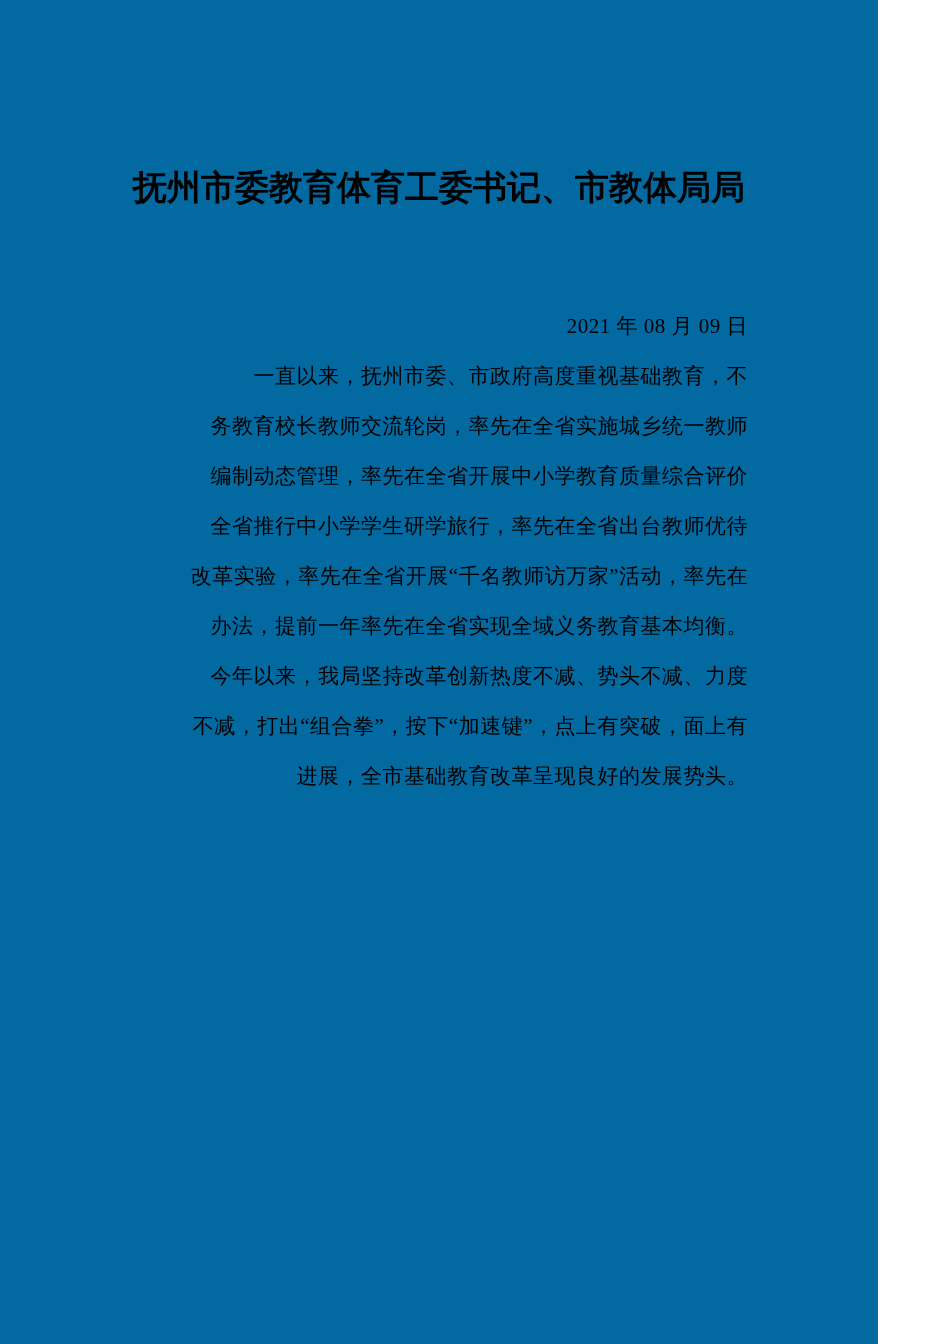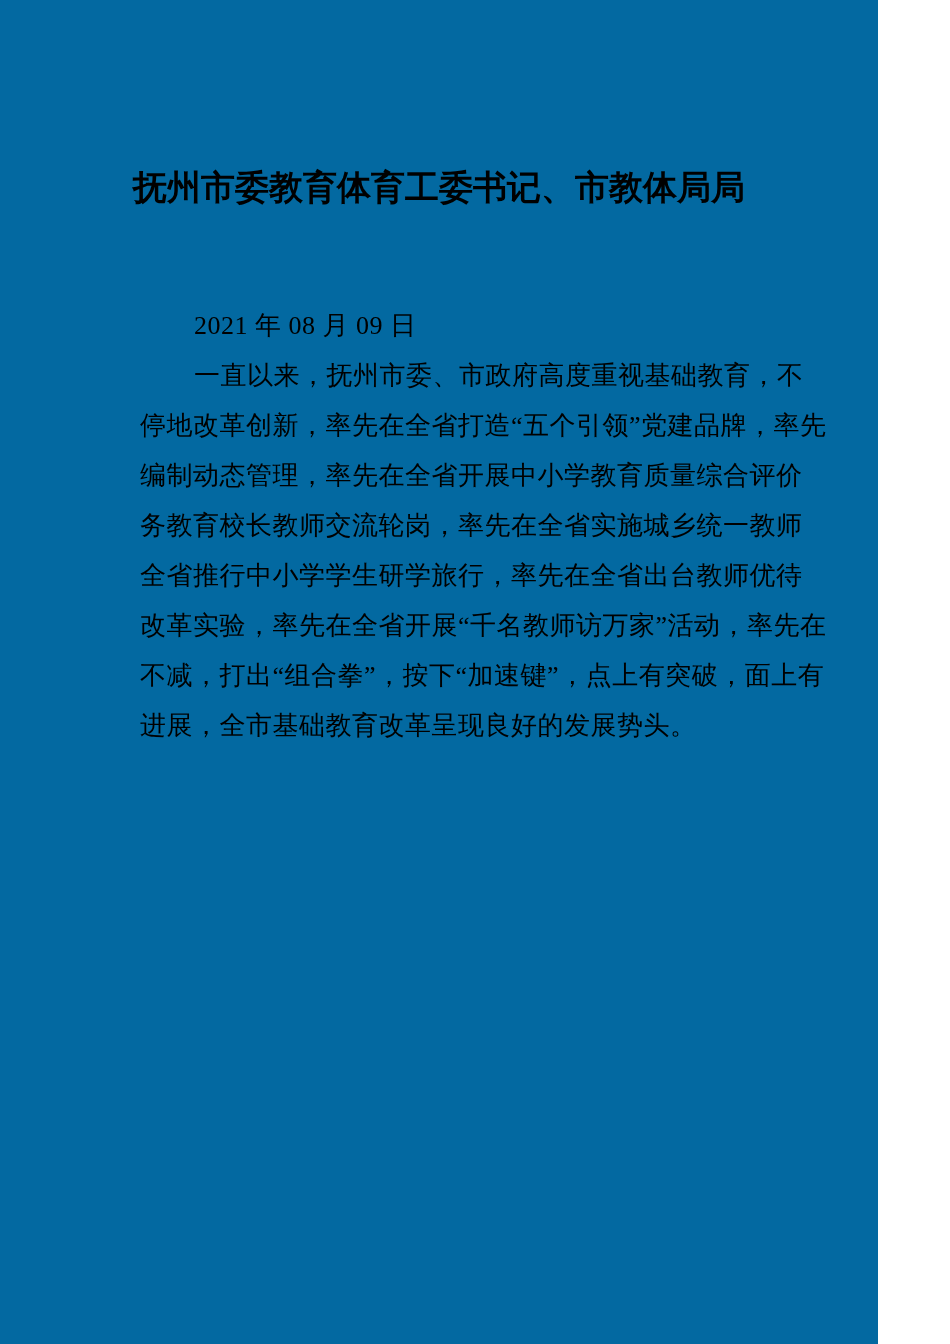--- a/index.html
+++ b/index.html
@@ -22,24 +22,25 @@
     font-size: 34px;
     font-weight: 700;
     line-height: 115px;
     color: #000000;
   }
   .title-line {
     white-space: nowrap;
   }
   .body-block {
     margin: 56px 130px 0 140px;
-    font-size: 26px;
+    font-size: 21px;
     line-height: 50px;
     font-weight: 400;
     color: #000000;
+    text-align: right;
   }
   .line {
     white-space: nowrap;
     letter-spacing: 0.5px;
   }
   .line.indent {
     text-indent: 54px;
   }
 </style>
 </head>
@@ -47,22 +48,23 @@
 
 <div class="page">
 
   <div class="title-block">
     <div class="title-line">抚州市委教育体育工委书记、市教体局局</div>
   </div>
 
   <div class="body-block">
     <div class="line indent">2021 年 08 月 09 日</div>
     <div class="line indent">一直以来，抚州市委、市政府高度重视基础教育，不</div>
-    <div class="line">停地改革创新，率先在全省打造“五个引领”党建品牌，率先</div>
+    <div class="line">务教育校长教师交流轮岗，率先在全省实施城乡统一教师</div>
     <div class="line">编制动态管理，率先在全省开展中小学教育质量综合评价</div>
-    <div class="line">务教育校长教师交流轮岗，率先在全省实施城乡统一教师</div>
     <div class="line">全省推行中小学学生研学旅行，率先在全省出台教师优待</div>
     <div class="line">改革实验，率先在全省开展“千名教师访万家”活动，率先在</div>
+    <div class="line">办法，提前一年率先在全省实现全域义务教育基本均衡。</div>
+    <div class="line">今年以来，我局坚持改革创新热度不减、势头不减、力度</div>
     <div class="line">不减，打出“组合拳”，按下“加速键”，点上有突破，面上有</div>
     <div class="line">进展，全市基础教育改革呈现良好的发展势头。</div>
   </div>
 
 </div>
 
 </body></html>

